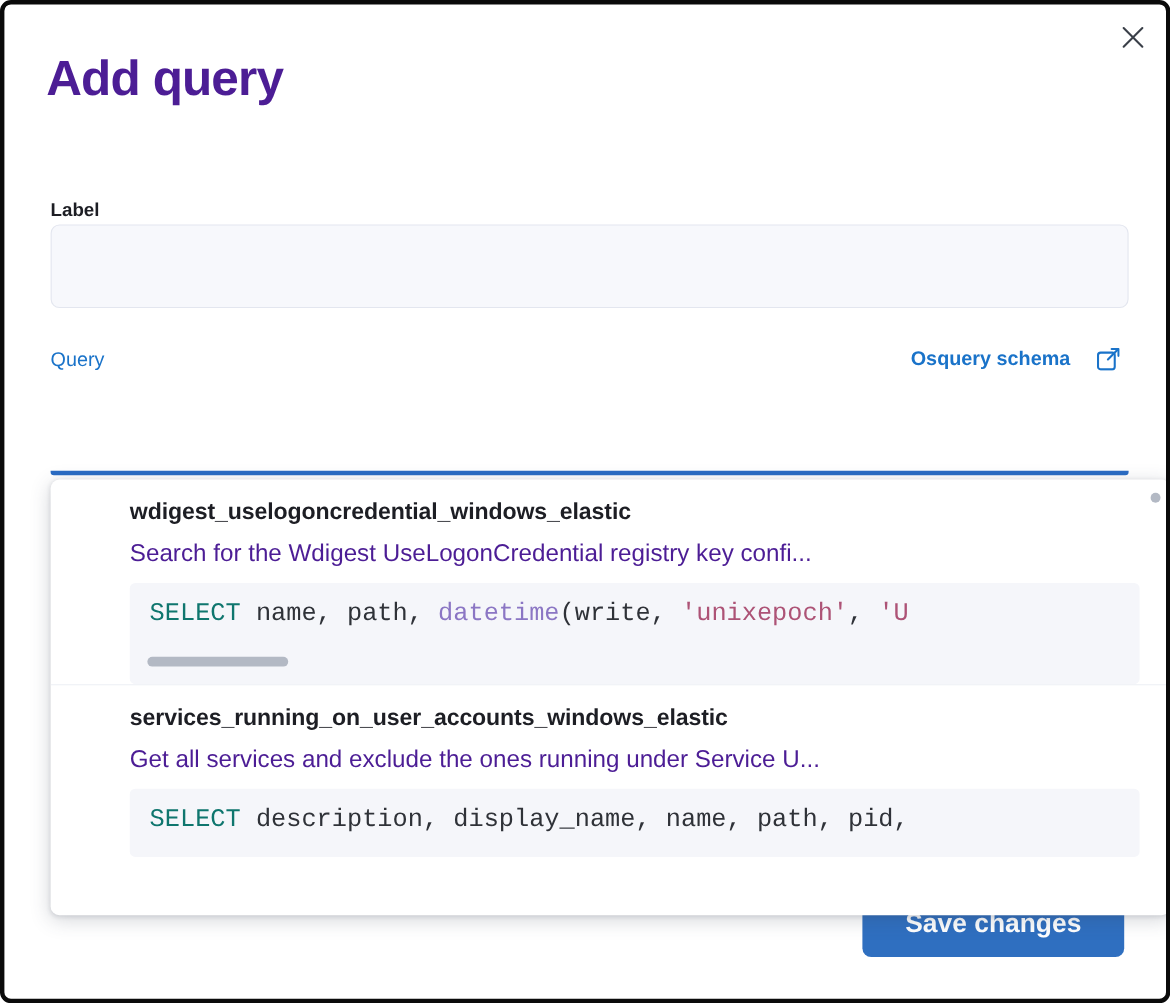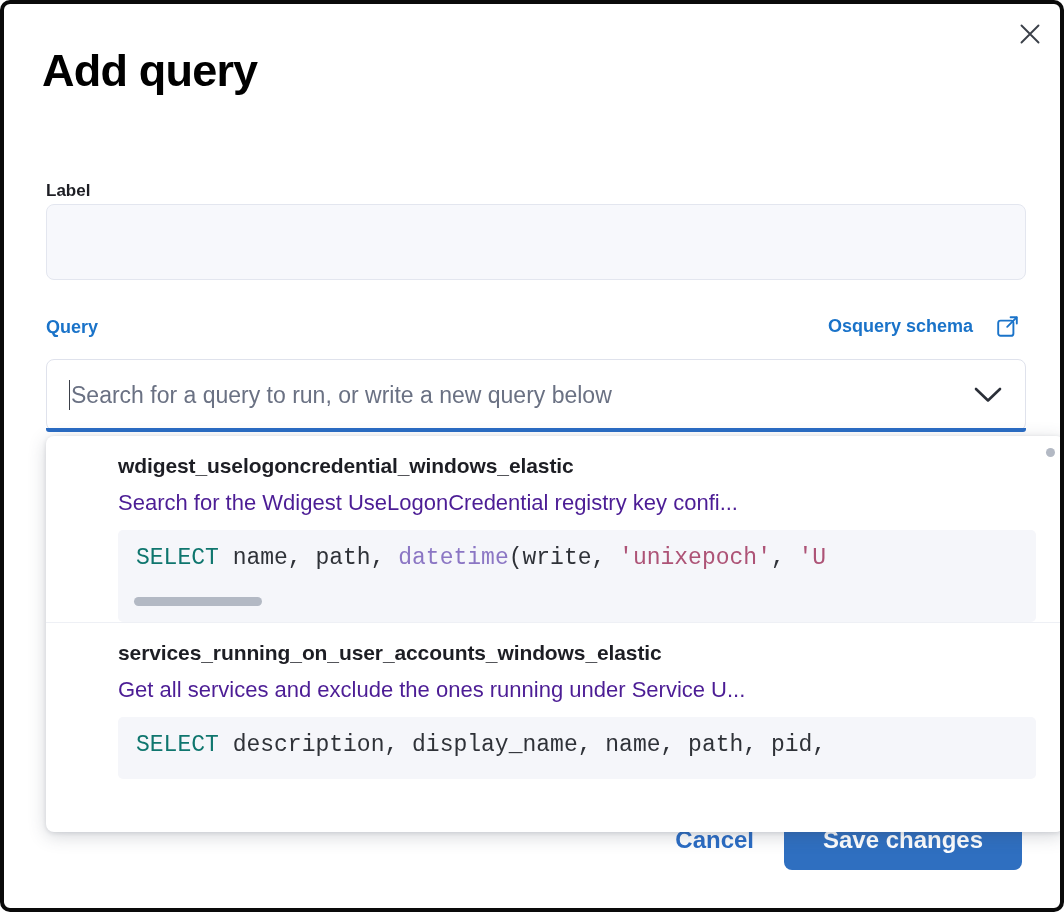--- a/index.html
+++ b/index.html
@@ -42,21 +42,21 @@
 
   
   .dialog-title {
     position: absolute;
     left: 38px;
     top: 44px;
     font-size: 45px;
     line-height: 1.0;
     font-weight: 800;
     letter-spacing: -0.8px;
-    color: #000000;
+    color: #4c1d95;
   }
 
   
   .field-label {
     position: absolute;
     left: 42px;
     top: 162px;
     font-size: 17px;
     font-weight: 700;
     color: #1d1e24;
@@ -78,21 +78,21 @@
     resize: none;
     outline: none;
   }
 
   
   .query-label {
     position: absolute;
     left: 42px;
     top: 313px;
     font-size: 18px;
-    font-weight: 700;
+    font-weight: 400;
     color: #1a73c9;
     cursor: pointer;
   }
   .schema-link {
     position: absolute;
     right: 42px;
     top: 312px;
     display: flex;
     align-items: center;
     gap: 24px;
@@ -282,33 +282,23 @@
     <span>Osquery schema</span>
     <span>
       <svg width="21" height="21" viewBox="0 0 21 21" fill="none">
         <rect x="1.2" y="4.6" width="15.2" height="15.2" rx="2.4" stroke="#1a73c9" stroke-width="1.9"></rect>
         <path d="M10.2 10.8 L19.4 1.6" stroke="#1a73c9" stroke-width="1.9" stroke-linecap="round"></path>
         <path d="M13.6 1.3 L19.8 1.3 L19.8 7.5" stroke="#1a73c9" stroke-width="1.9" stroke-linecap="round" stroke-linejoin="round"></path>
       </svg>
     </span>
   </a>
 
-  <div class="combo">
-    <span class="combo-caret"></span>
-    <span class="combo-placeholder">Search for a query to run, or write a new query below</span>
-    <span class="combo-chevron">
-      <svg width="30" height="18" viewBox="0 0 30 18" fill="none">
-        <path d="M3 3 L15 14.5 L27 3" stroke="#2b2f38" stroke-width="2.6" stroke-linecap="round" stroke-linejoin="round"></path>
-      </svg>
-    </span>
-  </div>
   <div class="combo-underline"></div>
 
   <div class="footer">
-    <button class="btn-cancel">Cancel</button>
     <button class="btn-save">Save changes</button>
   </div>
 
   <div class="dropdown">
     <div class="dropdown-scroll-dot"></div>
 
     <div class="option">
       <div class="option-title">wdigest_uselogoncredential_windows_elastic</div>
       <div class="option-desc">Search for the Wdigest UseLogonCredential registry key confi...</div>
       <div class="code-block tall">

